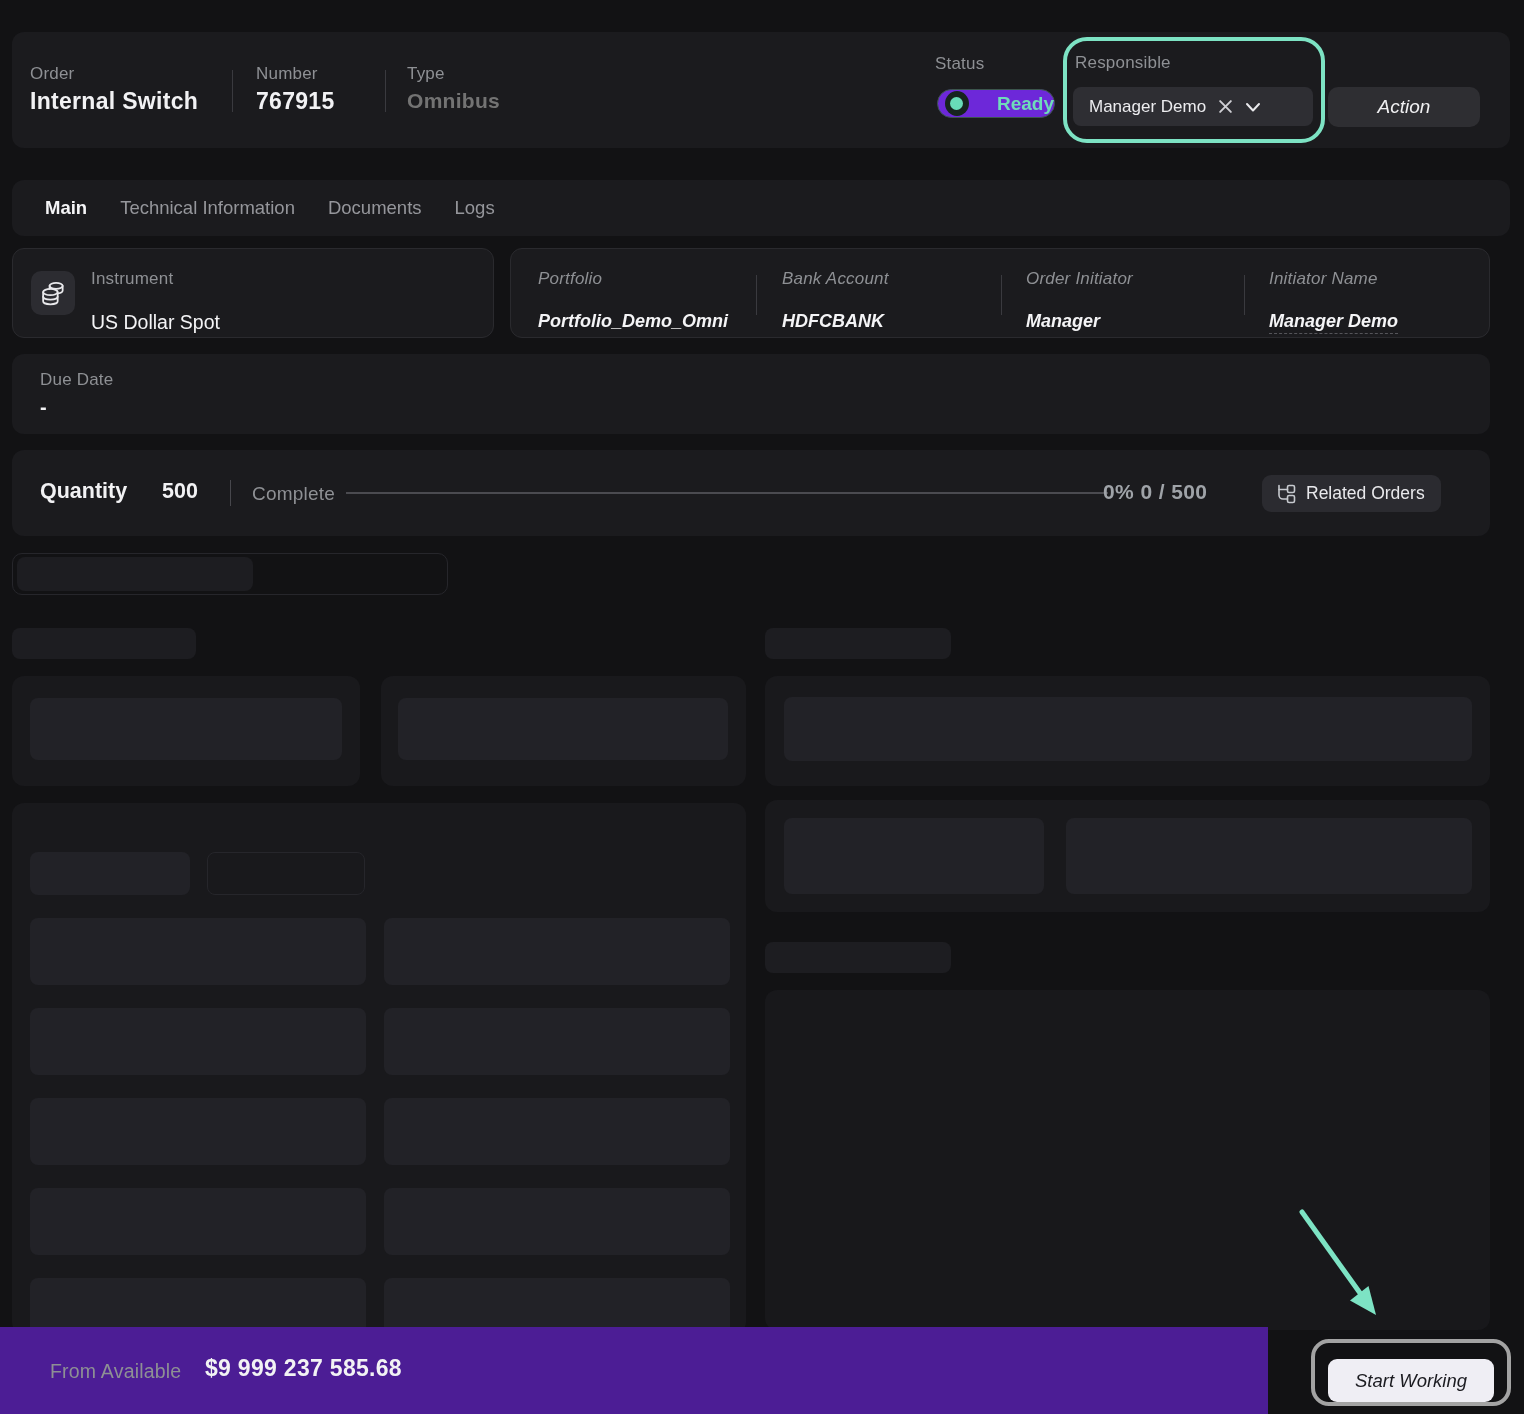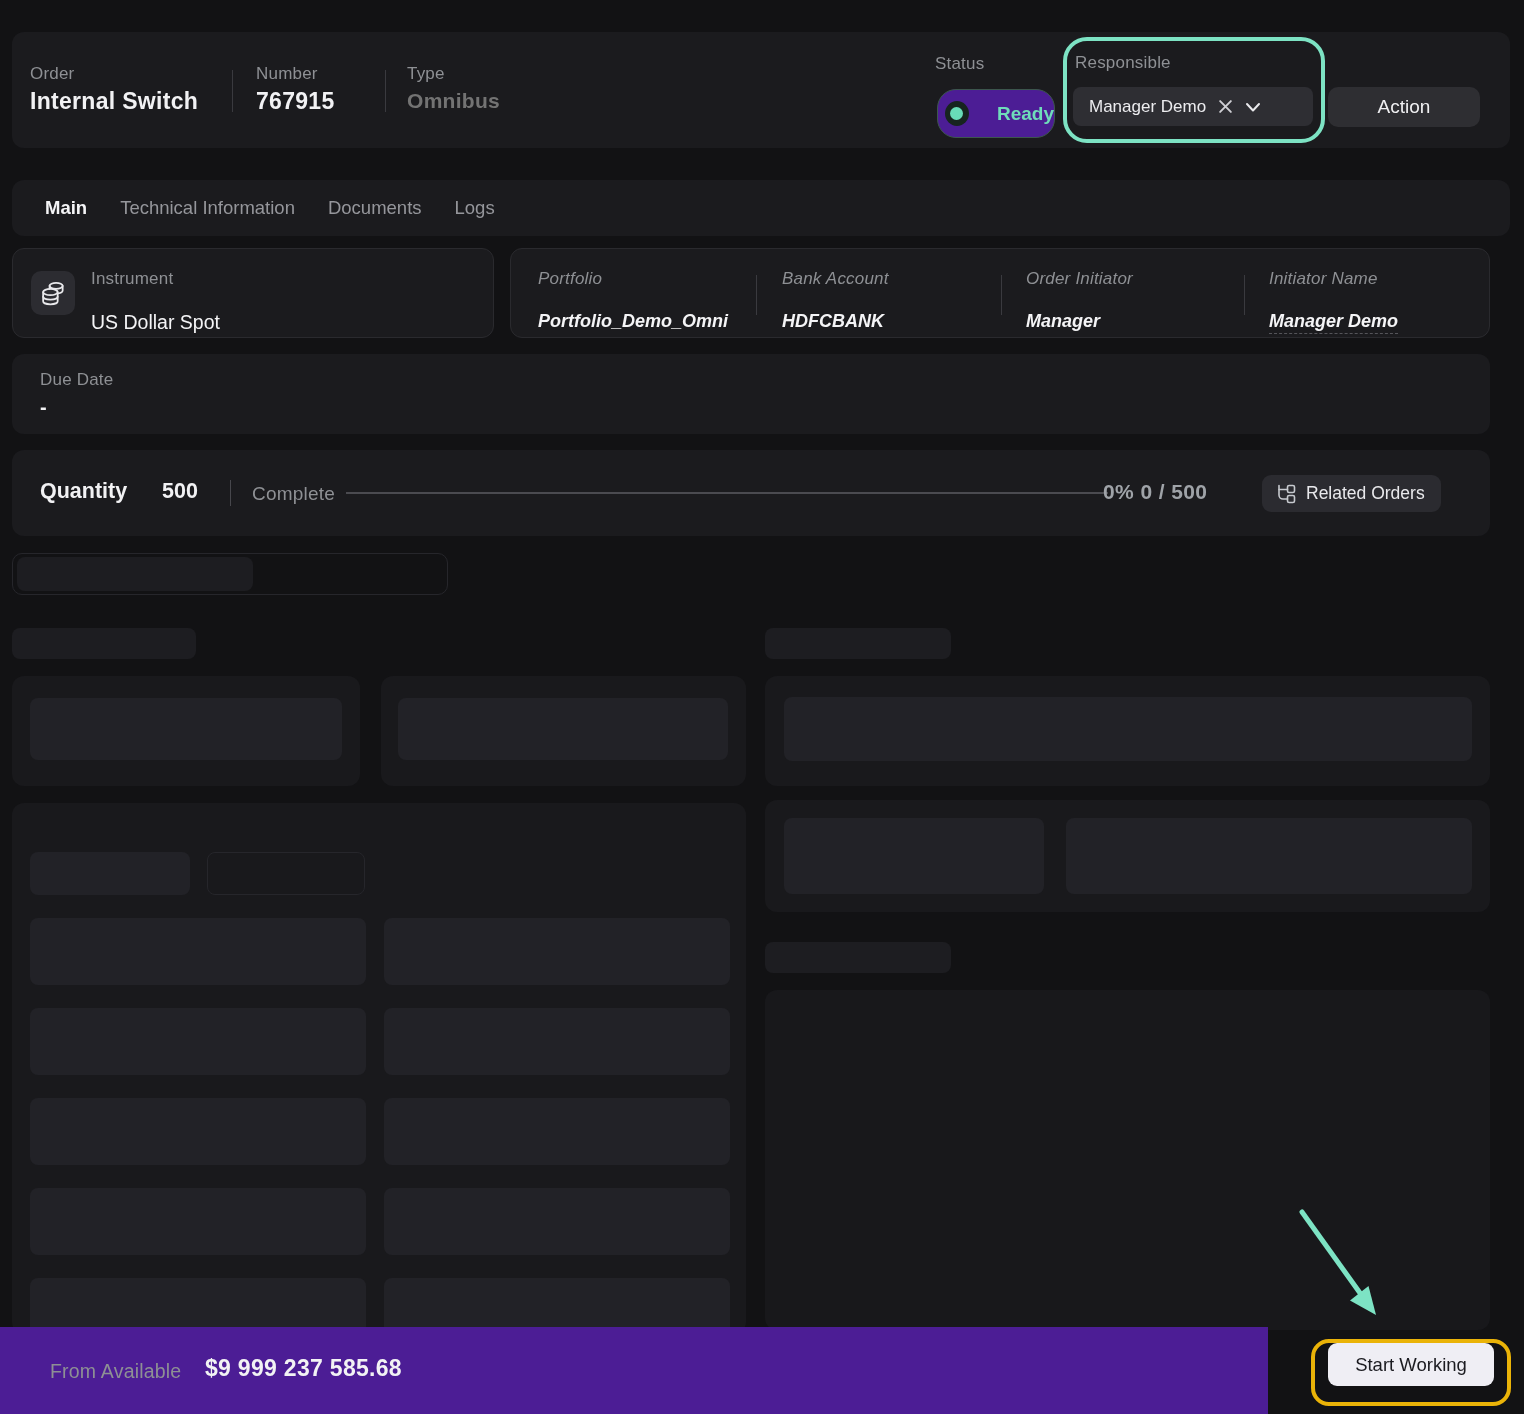--- a/index.html
+++ b/index.html
@@ -16,22 +16,22 @@
   .val { color:#f4f4f6; font-weight:700; }
   .vdiv { width:1px; background:#3a3a3f; }
 
   
   .hdr { left:12px; top:32px; width:1498px; height:116px; }
   .hdr .lbl { font-size:17px; }
   .big-val { font-size:23px; font-weight:700; letter-spacing:.3px; }
   .type-val { color:#737373; }
   .status-pill {
     display:flex; align-items:center; gap:28px;
-    width:118px; height:49px; border-radius:19px;
-    background:#4c1d95; border:1px solid #3c564d;
+    width:118px; height:29px; border-radius:19px;
+    background:#6d28d9; border:1px solid #3c564d;
     padding-left:7px;
   }
   .dot-outer { width:25px; height:25px; border-radius:50%; background:#17241f;
     display:flex; align-items:center; justify-content:center; }
   .dot-inner { width:13px; height:13px; border-radius:50%; background:#68dcb8; }
   .status-pill span.txt { color:#6fdcba; font-weight:700; font-size:19px; }
   .hl-ring { border:4px solid #7de3c4; border-radius:24px; }
   .dropdown {
     background:#2e2e33; border-radius:8px; height:39px;
     display:flex; align-items:center; padding:0 14px 0 16px; gap:12px;
@@ -63,22 +63,22 @@
     color:#e9e9ec; font-size:17.5px; cursor:pointer; }
 
   
   .sk-panel { background:#19191c; border-radius:12px; }
   .sk-item { background:#222227; border-radius:8px; }
   .sk-soft { background:#1d1d21; border-radius:8px; }
   .sk-outline { border:1px solid #26262b; border-radius:10px; }
 
   
   .footer { left:0; top:1327px; width:1268px; height:87px; background:#4c1d95; z-index:10; }
-  .start-ring { border:4px solid #eab308; border-radius:18px;
-    display:flex; align-items:flex-start; justify-content:center; z-index:11; }
+  .start-ring { border:4px solid #a3a3a3; border-radius:18px;
+    display:flex; align-items:flex-end; justify-content:center; z-index:11;font-style:italic; }
   .start-btn { width:166px; height:43px; background:#efeef4; border-radius:9px;
     color:#1b1b20; font-size:18.5px; font-weight:500;
     display:flex; align-items:center; justify-content:center; cursor:pointer; }
   .dashed-u { border-bottom:1px dashed #55555a; padding-bottom:2px; }
 </style>
 </head>
 <body>
 
 <div class="page">
 
@@ -113,21 +113,21 @@
             <path d="M2 2 L12 12 M12 2 L2 12" stroke="#cfcfd4" stroke-width="1.8" stroke-linecap="round" fill="none"></path>
           </svg>
       </span>
       <span style="display:flex;">
         <svg width="16" height="12" viewBox="0 0 14 12">
             <polyline points="1,3 7,9.5 13,3" stroke="#e9e9ec" stroke-width="2" fill="none" stroke-linecap="round" stroke-linejoin="round"></polyline>
           </svg>
       </span>
     </div>
 
-    <div class="abs btn-dark" style="left:1316px; top:55px; width:152px; height:40px;">Action</div>
+    <div class="abs btn-dark" style="left:1316px; top:55px; width:152px; height:40px;font-style:italic;">Action</div>
   </div>
 
   <div class="abs card tabbar">
     <span class="tab active">Main</span>
     <span class="tab">Technical Information</span>
     <span class="tab">Documents</span>
     <span class="tab">Logs</span>
   </div>
 
   <div class="abs card bordered" style="left:12px; top:248px; width:482px; height:90px;">

